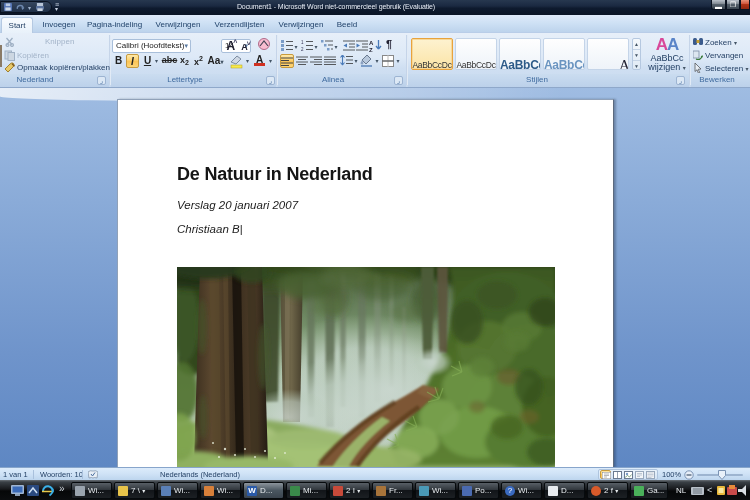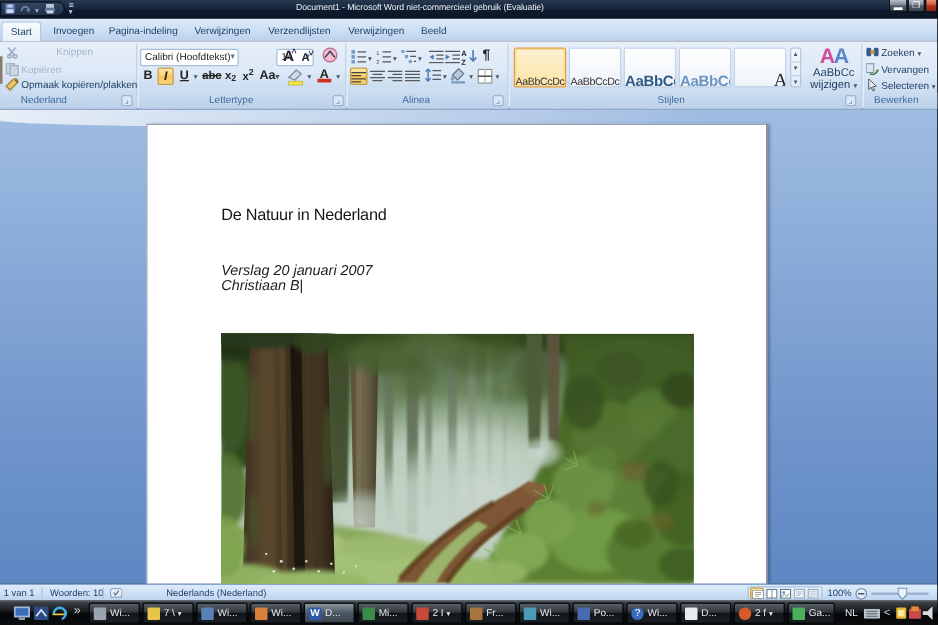--- a/index.html
+++ b/index.html
@@ -30,21 +30,21 @@
 .orange{background:linear-gradient(#ffe9a8,#fdd16e 45%,#fbc354 50%,#fdd577 100%);border:1px solid #c79a3e;border-radius:2px;}
 .sbtn{position:absolute;font-size:10px;text-align:center;}
 
 .chip{position:absolute;top:5px;width:42px;height:32px;background:linear-gradient(#fefefe,#eef3f9);border:1px solid #c4d4e8;border-radius:2px;text-align:center;overflow:hidden;}
 .chip .l1{font-size:8.5px;color:#333;line-height:13px;margin-top:20px;white-space:nowrap;letter-spacing:-0.3px;}
 .chip .l2{font-size:7px;color:#444;line-height:10px;white-space:nowrap;}
 
 #docarea{left:0;top:88px;width:750px;height:379px;background:linear-gradient(#9fbce2 0%,#8aabd8 30%,#6f94cb 70%,#5e87c3 100%);overflow:hidden;}
 #docsweep{left:0;top:0;width:750px;height:14px;background:linear-gradient(100deg,rgba(255,255,255,.75),rgba(255,255,255,.25) 55%,rgba(255,255,255,0) 75%);border-radius:0 0 60% 40%;}
 #page{left:117px;top:11px;width:497px;height:369px;background:#fff;border:1px solid #90a1b8;border-right-color:#5c6a7e;box-shadow:2px 0 2px rgba(30,45,70,.35);}
-#doc-title{left:59px;top:64px;font-size:13px;font-weight:normal;color:#151515;letter-spacing:-0.2px;}
+#doc-title{left:59px;top:64px;font-size:18px;font-weight:bold;color:#151515;letter-spacing:-0.2px;}
 .docline{position:absolute;left:59px;font-style:italic;font-size:11.5px;color:#1c1c1c;}
 #photo{left:59px;top:167px;width:378px;height:201px;overflow:hidden;}
 
 #statusbar{left:0;top:467px;width:750px;height:13px;background:linear-gradient(#dcebfb 0%,#cfe2f6 50%,#bdd5ee 100%);border-top:1px solid #87a5cb;font-size:7.5px;color:#1d3a5f;}
 .ssep{position:absolute;top:2px;height:9px;width:1px;background:#a9c0dc;}
 
 #taskbar{left:0;top:480px;width:750px;height:20px;background:linear-gradient(#6a7177 0%,#3a4046 10%,#17191c 45%,#060708 55%,#0b0d0f 100%);}
 .tkbtn{position:absolute;top:2px;height:17px;border-radius:2px;border:1px solid #060a0d;background:linear-gradient(#585f66 0%,#31373d 45%,#121519 50%,#1c2024 100%);color:#e8ecef;font-size:8px;}
 .tkbtn .ic{position:absolute;left:3px;top:3px;width:10px;height:10px;border-radius:1px;}
 .tkbtn .tx{position:absolute;left:16px;top:3px;}
@@ -302,21 +302,21 @@
     <svg class="abs" style="left:694px;top:30px;" width="8" height="10" viewBox="0 0 8 10">
         <path d="M1 0 L7 6 L4.2 6.3 L5.8 9.5 L4.3 10 L3 6.8 L1 8.5 Z" fill="#e8eef5" stroke="#55585c" stroke-width="0.8"></path>
       </svg>
     <div class="rtxt" style="left:705px;top:31px;">Selecteren <span style="font-size:6px;color:#456;">▾</span></div>
   </div>
 </div>
 <div id="docarea" class="abs">
   <div id="docsweep" class="abs"></div>
   <div id="page" class="abs">
     <div id="doc-title" class="abs">De Natuur in Nederland</div>
-    <div class="docline" style="top:111px;">Verslag 20 januari 2007</div>
+    <div class="docline" style="top:99px;">Verslag 20 januari 2007</div>
     <div class="docline" style="top:123px;">Christiaan B<span style="font-style:normal;">|</span></div>
     <div id="photo" class="abs">
 <svg width="379" height="201" viewBox="0 0 379 201" preserveAspectRatio="none">
 <defs>
 <linearGradient id="sky" x1="0" y1="0" x2="0" y2="1">
  <stop offset="0" stop-color="#4d6240"></stop>
               <stop offset="0.3" stop-color="#75906a"></stop>
  <stop offset="0.55" stop-color="#a2b89a"></stop>
               <stop offset="0.78" stop-color="#b4c7ab"></stop>
  <stop offset="1" stop-color="#96b474"></stop>
@@ -489,21 +489,21 @@
 </g>
 </svg>
     </div>
   </div>
 </div>
 <div id="statusbar" class="abs">
   <span class="abs" style="left:3px;top:2px;">1 van 1</span>
   <div class="ssep" style="left:33px;"></div>
   <span class="abs" style="left:40px;top:2px;">Woorden: 10</span>
   <div class="ssep" style="left:82px;"></div>
-  <span class="abs" style="left:97px;top:2px;padding-left:36px;">Nederlands (Nederland)</span>
+  <span class="abs" style="left:124px;top:2px;padding-left:36px;">Nederlands (Nederland)</span>
   <svg class="abs" style="left:88px;top:2px;" width="10" height="9" viewBox="0 0 10 9">
       <path d="M0 2 Q2 0 5 1 Q8 0 10 2 L9 8 Q6 7 5 8 Q4 7 1 8 Z" fill="#e8eef5" stroke="#7a8ca4" stroke-width="0.7"></path>
       <path d="M3 4 l1.5 2 l2.5 -3.5" stroke="#4a6ea0" stroke-width="1" fill="none"></path>
     </svg>
   <div class="abs" style="left:598px;top:1px;width:60px;height:11px;border:1px solid #aec4de;border-radius:2px;background:linear-gradient(#e9f2fb,#d3e4f5);"></div>
   <div class="abs orange" style="left:600px;top:2px;width:11px;height:9px;"><svg width="9" height="7" viewBox="0 0 9 7" style="margin:1px;">
         <rect x="0" y="0" width="9" height="7" fill="#fff" stroke="#666" stroke-width="0.8"></rect>
         <path d="M2 2 h5 M2 3.5 h5 M2 5 h3" stroke="#888" stroke-width="0.6"></path>
       </svg></div>
   <svg class="abs" style="left:613px;top:3px;" width="9" height="8" viewBox="0 0 9 8">

